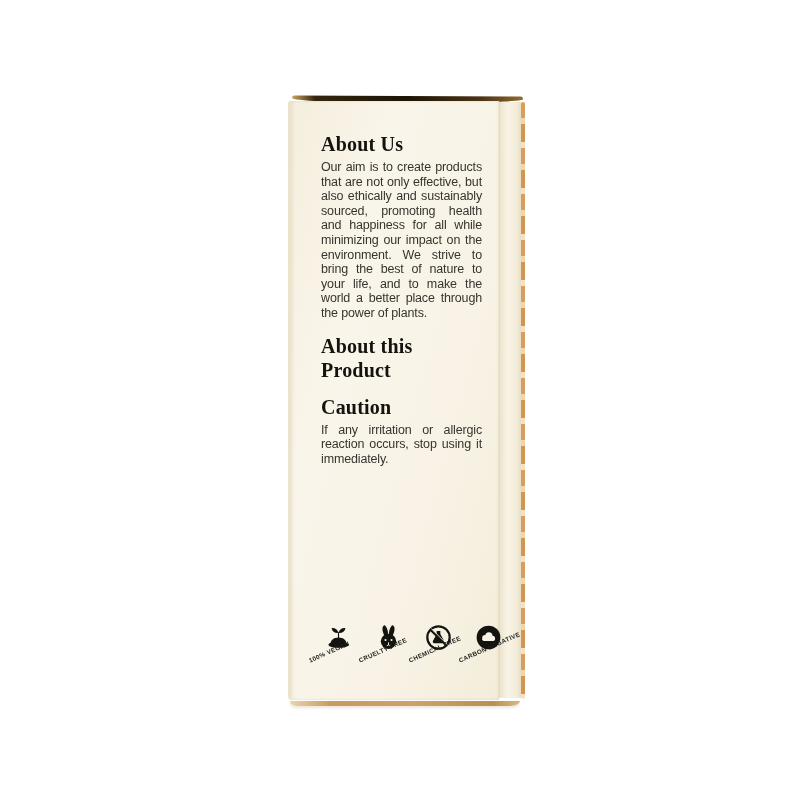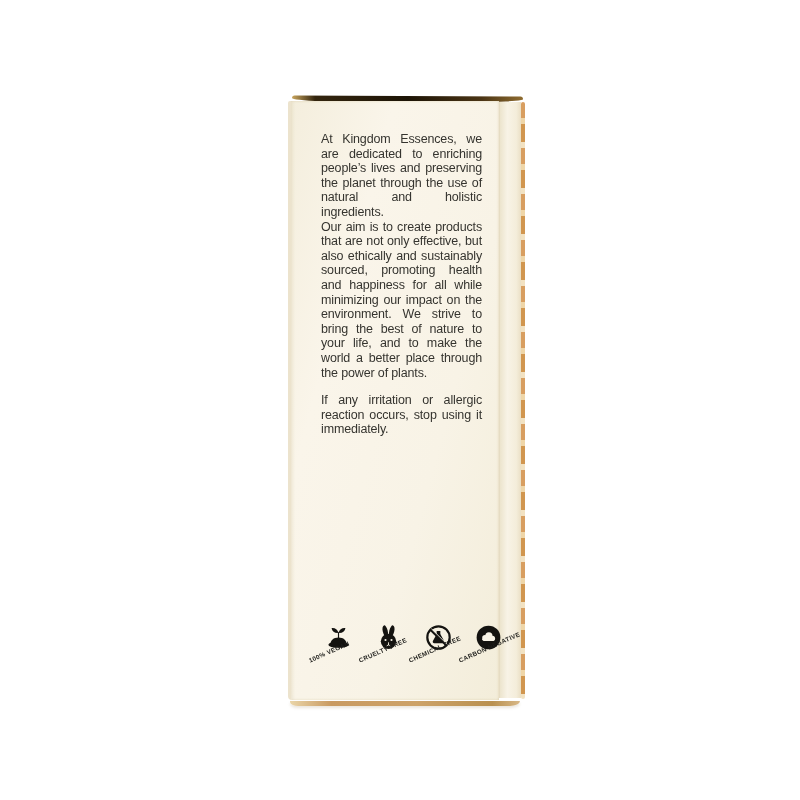--- a/index.html
+++ b/index.html
@@ -66,28 +66,30 @@
     <div class="top-edge"></div>
     <div class="side-strip"></div>
     <div class="crease"></div>
     <div class="bottom-edge"></div>
 
     <div class="face">
 
       <div class="content">
 
         <div class="section">
-          <p>At Kingdom Essences, we are dedicated to enriching people’s lives and preserving the planet through the use of natural and holistic ingredients.</p>
+          <h2>About Us</h2>
           <p>Our aim is to create products that are not only effective, but also ethically and sustainably sourced, promoting health and happiness for all while minimizing our impact on the environment. We strive to bring the best of nature to your life, and to make the world a better place through the power of plants.</p>
         </div>
 
         <div class="section">
+          <h2>About this Product</h2>
         </div>
 
         <div class="section">
+          <h2>Caution</h2>
           <p>If any irritation or allergic reaction occurs, stop using it immediately.</p>
         </div>
 
       </div>
 
       <div class="badges">
 
         <div class="badge" style="left:25px">
           <span>
             <svg width="27" height="27" viewBox="0 0 28 28" fill="#141310">

